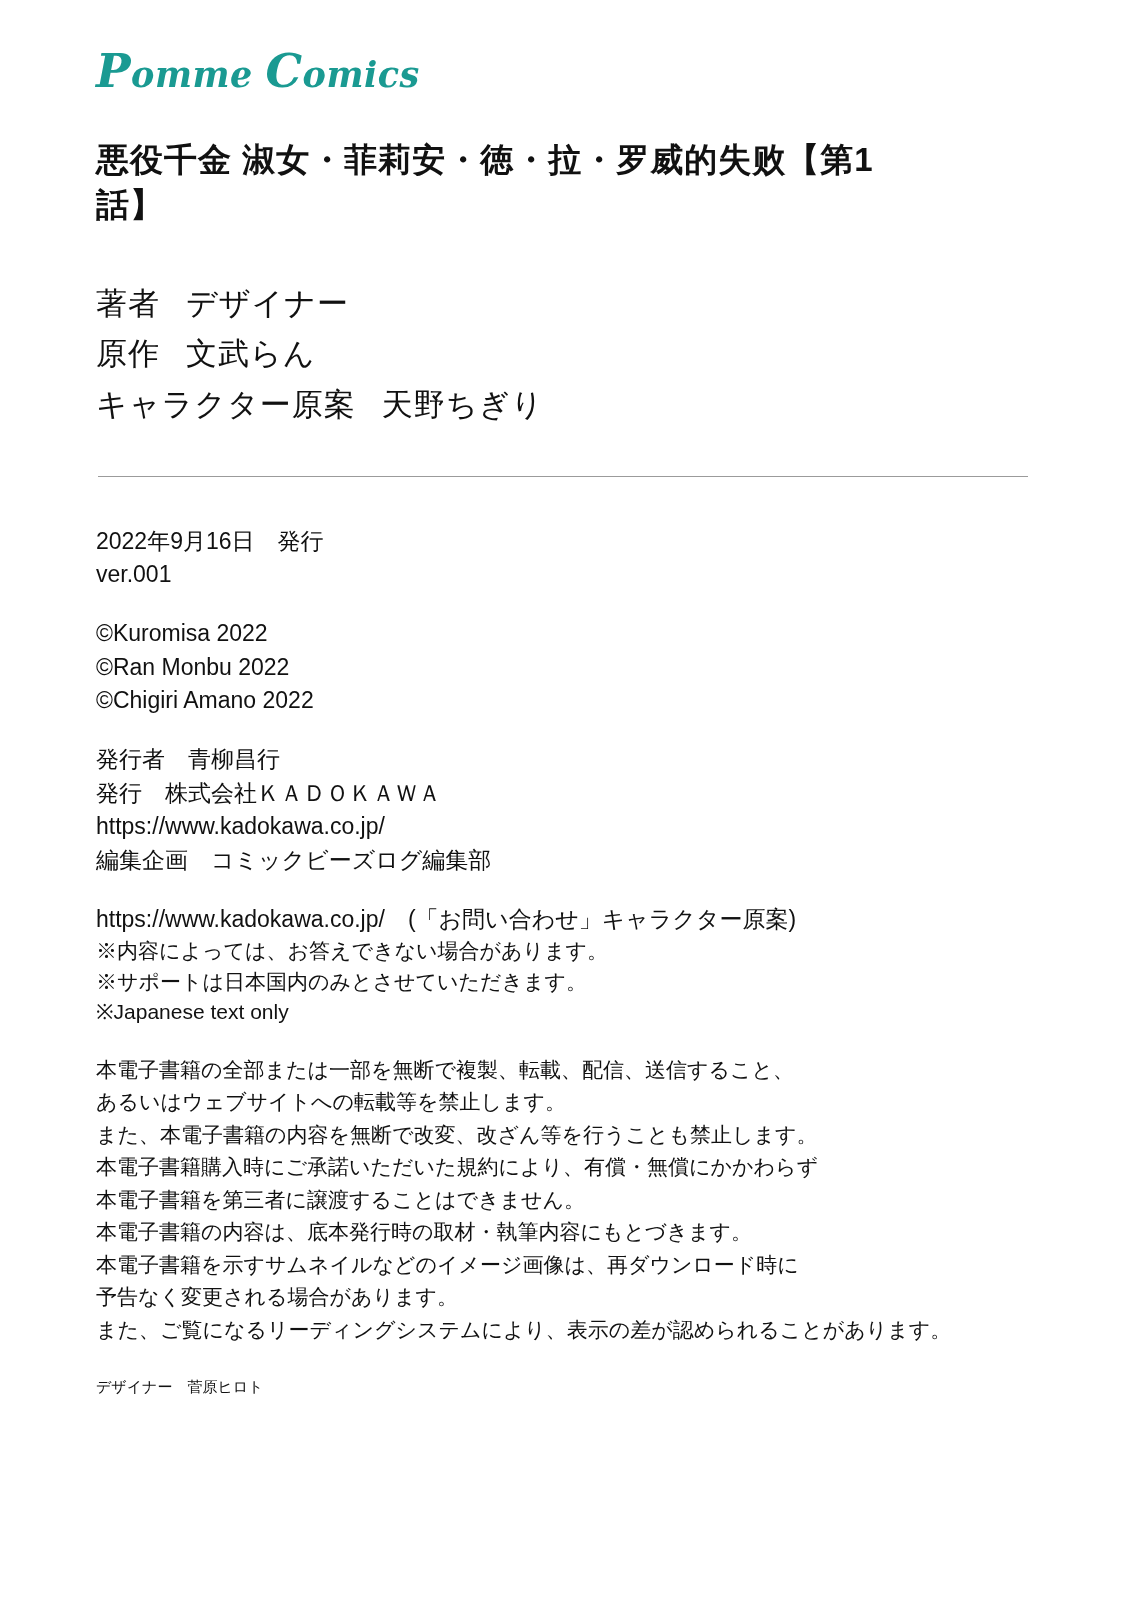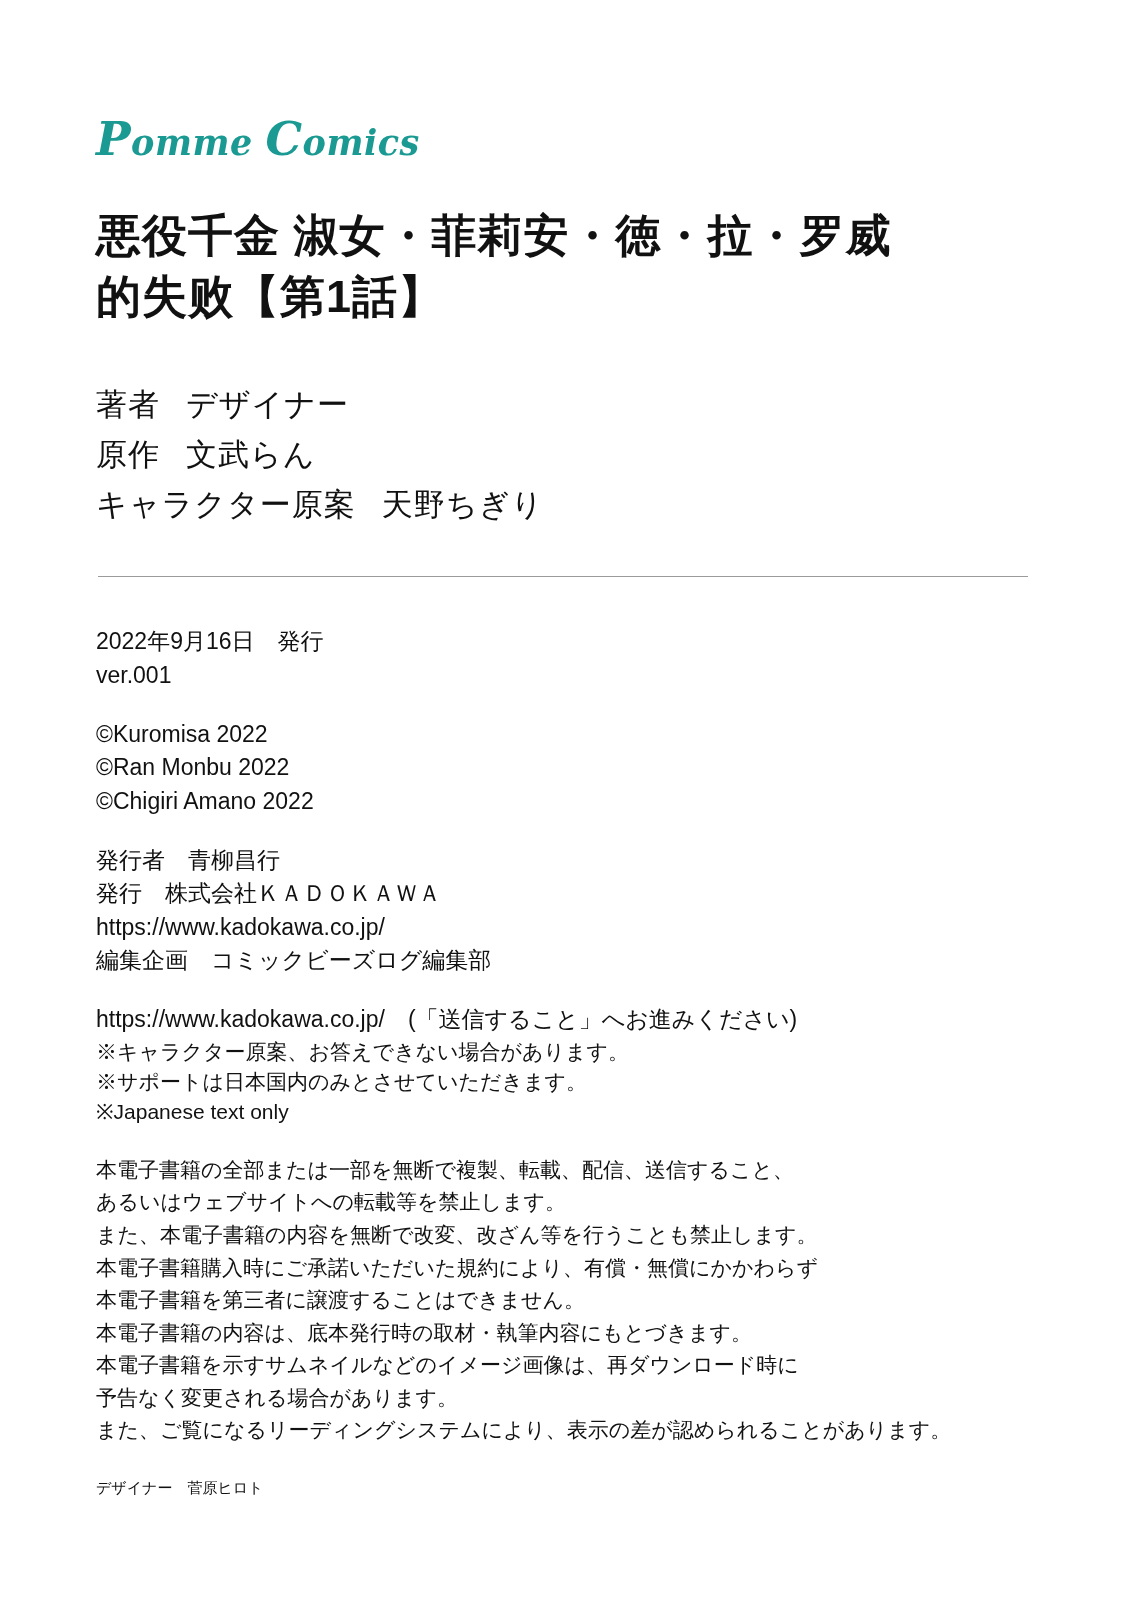--- a/index.html
+++ b/index.html
@@ -19,41 +19,41 @@
     position: absolute;
     left: 0; top: 0;
     width: 1125px;
     height: 1616px;
     box-sizing: border-box;
     padding: 0 96px;
   }
 
   
   .logo-wrap {
-    margin-top: 116px;
+    margin-top: 48px;
     height: 50px;
   }
   .logo-text {
     font-family: "DejaVu Serif", serif;
     font-style: italic;
     font-weight: bold;
     font-size: 35px;
     letter-spacing: 0.5px;
     color: #1a9a92;
     line-height: 1;
     white-space: nowrap;
   }
   .logo-text .cap {
     font-size: 46px;
   }
 
   
   .title {
     margin-top: 40px;
-    font-size: 45px;
+    font-size: 33px;
     font-weight: bold;
     line-height: 1.35;
     letter-spacing: 1px;
     color: #111;
     max-width: 820px;
   }
 
   
   .credits {
     margin-top: 52px;
@@ -144,22 +144,22 @@
     </div>
 
     <div class="block">
       <div>発行者　青柳昌行</div>
       <div>発行　株式会社ＫＡＤＯＫＡＷＡ</div>
       <div>https://www.kadokawa.co.jp/</div>
       <div>編集企画　コミックビーズログ編集部</div>
     </div>
 
     <div class="block">
-      <div>https://www.kadokawa.co.jp/　(「送信すること」へお進みください)</div>
-      <div class="small-note">※キャラクター原案、お答えできない場合があります。</div>
+      <div>https://www.kadokawa.co.jp/　(「お問い合わせ」キャラクター原案)</div>
+      <div class="small-note">※内容によっては、お答えできない場合があります。</div>
       <div class="small-note">※サポートは日本国内のみとさせていただきます。</div>
       <div class="small-note">※Japanese text only</div>
     </div>
 
     <div class="block legal">
       <div>本電子書籍の全部または一部を無断で複製、転載、配信、送信すること、</div>
       <div>あるいはウェブサイトへの転載等を禁止します。</div>
       <div>また、本電子書籍の内容を無断で改変、改ざん等を行うことも禁止します。</div>
       <div>本電子書籍購入時にご承諾いただいた規約により、有償・無償にかかわらず</div>
       <div>本電子書籍を第三者に譲渡することはできません。</div>

